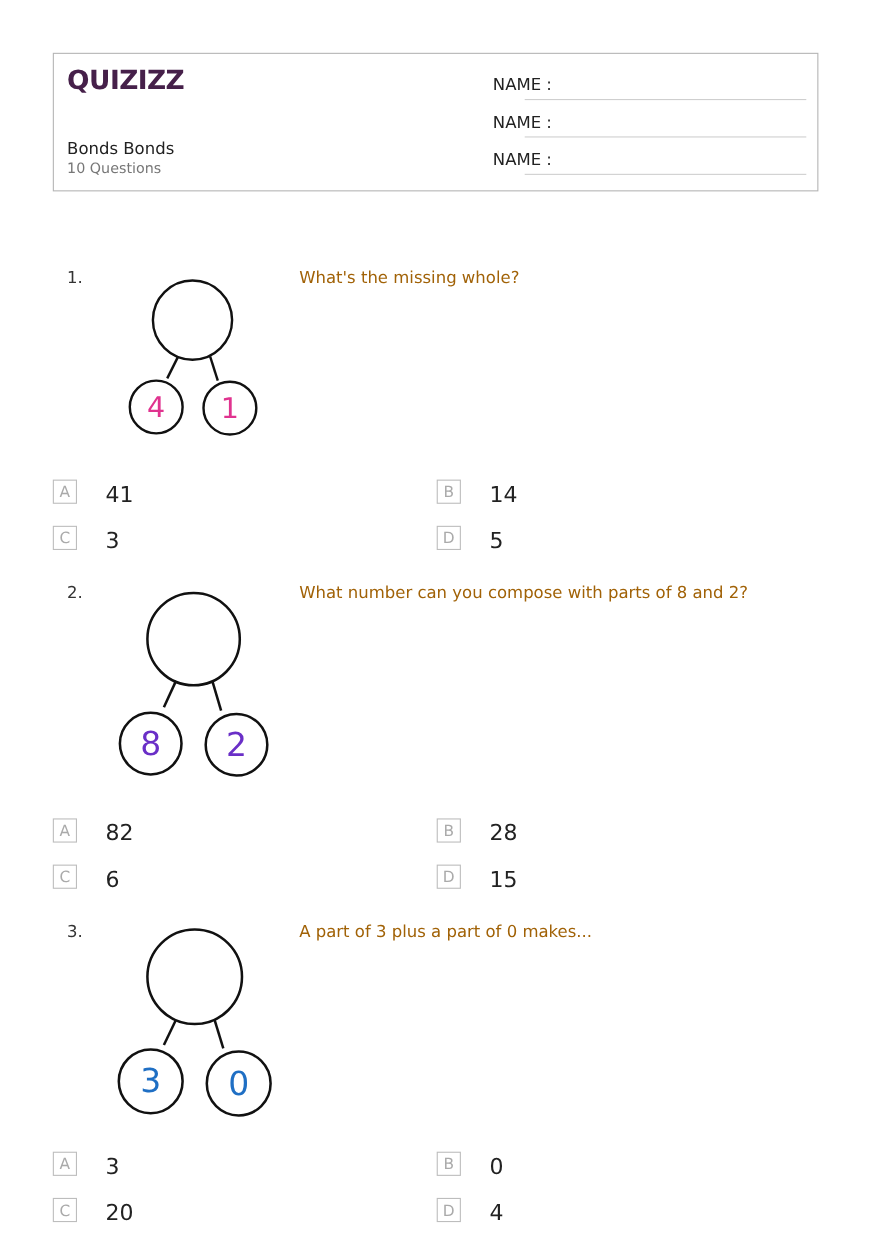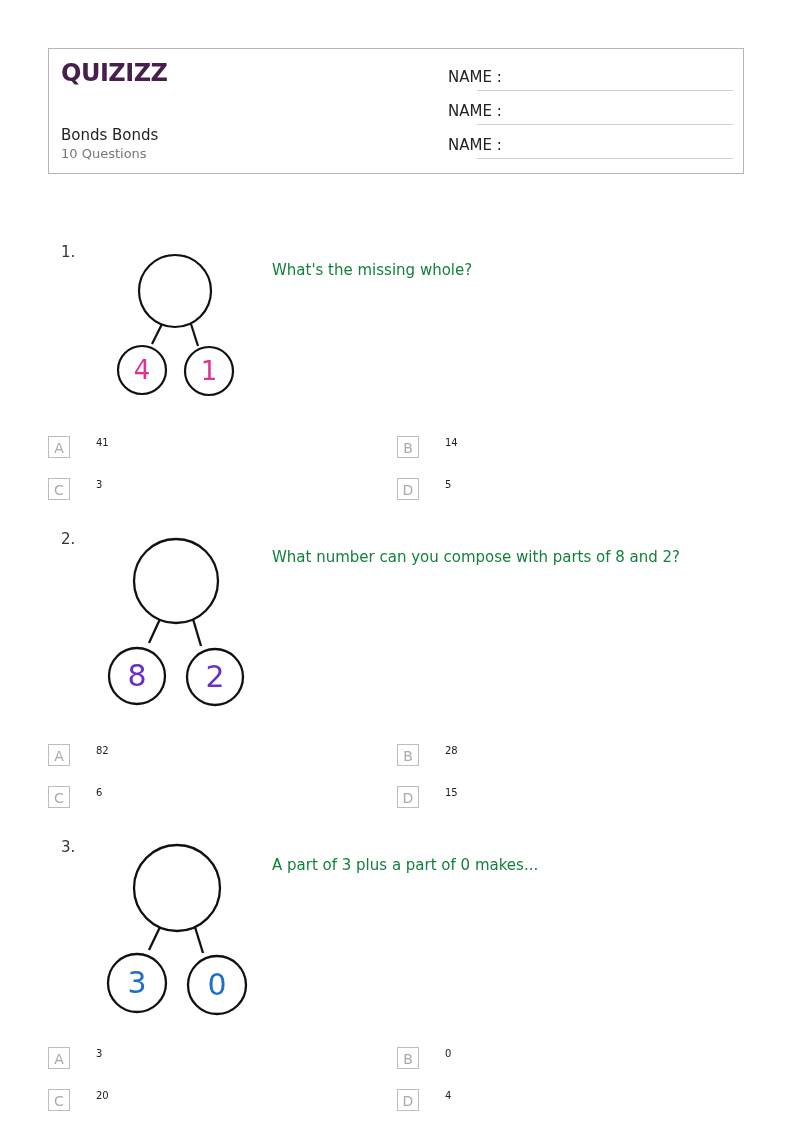--- a/index.html
+++ b/index.html
@@ -8,26 +8,26 @@
   .header { position: absolute; left: 48px; top: 48px; width: 696px; height: 126px;
             border: 1px solid #b5b5b5; box-sizing: border-box; }
   .logo { position: absolute; left: 12px; top: 10px; font-size: 24px; font-weight: bold;
           color: #46204a; letter-spacing: -0.5px; }
   .title { position: absolute; left: 12px; top: 77px; font-size: 15px; color: #222; }
   .subtitle { position: absolute; left: 12px; top: 97px; font-size: 13px; color: #777; }
   .field { position: absolute; left: 371px; font-size: 15px; color: #222; }
   .field-label { position: absolute; left: 0; top: 0; white-space: nowrap; margin-left: 28px; }
   .field-line { position: absolute; left: 57px; top: 22px; width: 256px; height: 1px; background: #cfcfcf; }
   .q-num { position: absolute; left: 61px; font-size: 15px; color: #333; }
-  .q-text { position: absolute; left: 272px; font-size: 15px; color: #15803d; margin-top: 18px; }
+  .q-text { position: absolute; left: 272px; font-size: 15px; color: #a16207; }
   .bond { position: absolute; }
   .opt { position: absolute; height: 24px; }
   .opt-box { position: absolute; left: 0; top: 0; width: 22px; height: 22px; border: 1px solid #bdbdbd;
              box-sizing: border-box; font-size: 14px; color: #aaa; text-align: center; line-height: 22px; }
-  .opt-text { position: absolute; left: 48px; top: 1px; font-size: 10px; color: #222; white-space: nowrap; }
+  .opt-text { position: absolute; left: 48px; top: 1px; font-size: 20px; color: #222; white-space: nowrap; }
 </style>
 </head>
 <body>
 
 <div class="header">
   <div class="logo">QUIZIZZ</div>
   <div class="title">Bonds Bonds</div>
   <div class="subtitle">10 Questions</div>
 
   <div class="field" style="top:19px;">

